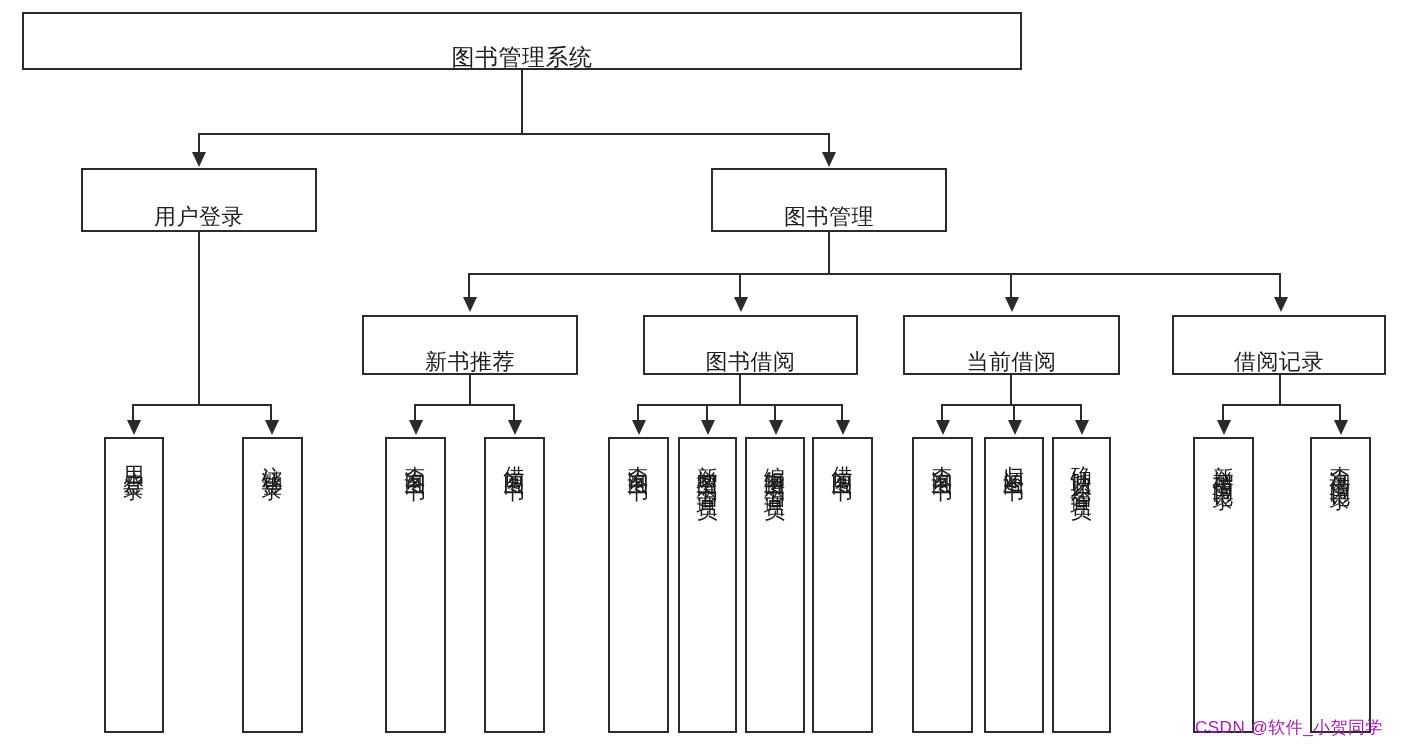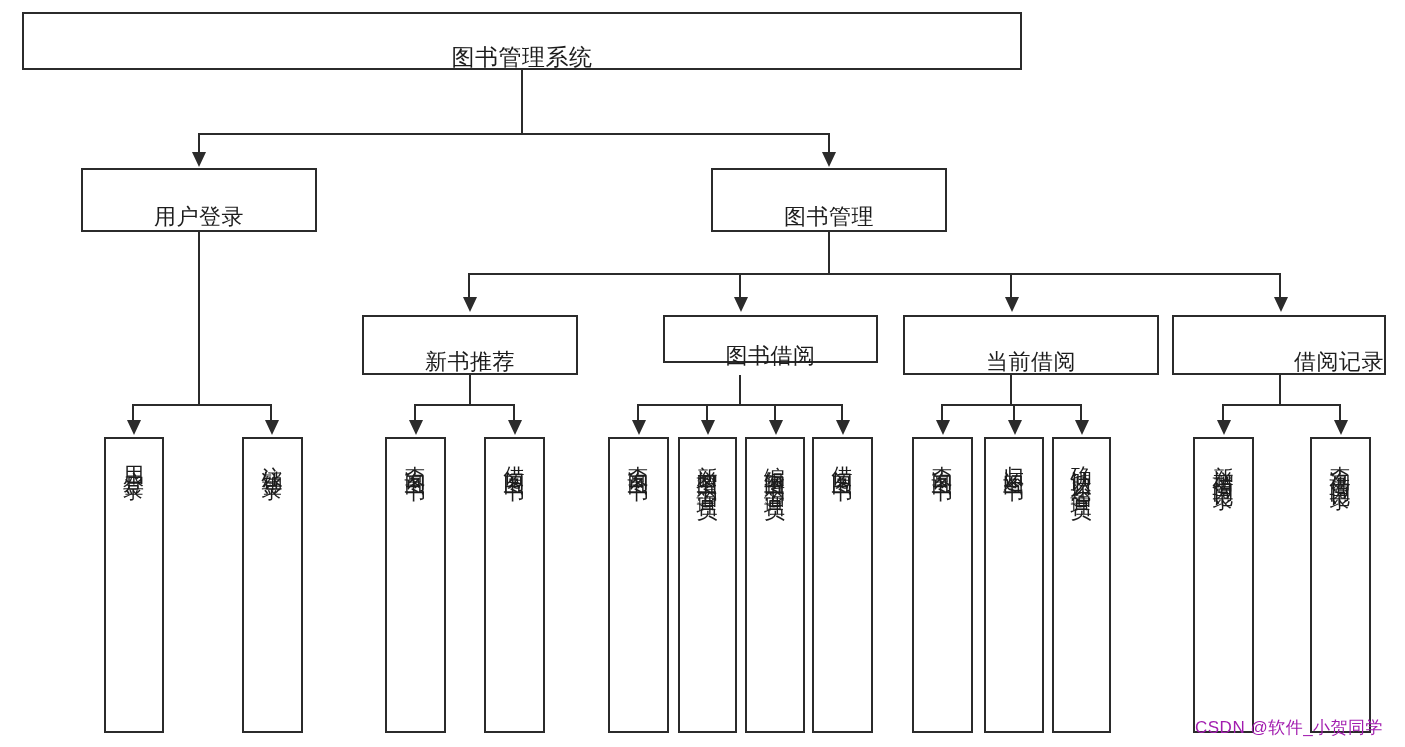--- a/index.html
+++ b/index.html
@@ -164,27 +164,27 @@
   <div class="node horiz" style="left:81px; top:168px; width:236px; height:64px;">
     <span class="node-label">用户登录</span>
   </div>
   <div class="node horiz" style="left:711px; top:168px; width:236px; height:64px;align-items:flex-end;">
     <span class="node-label">图书管理</span>
   </div>
 
   <div class="node horiz" style="left:362px; top:315px; width:216px; height:60px;">
     <span class="node-label">新书推荐</span>
   </div>
-  <div class="node horiz" style="left:663px; top:315px; width:215px; height:48px;">
+  <div class="node horiz" style="left:643px; top:315px; width:215px; height:60px;">
     <span class="node-label">图书借阅</span>
   </div>
-  <div class="node horiz" style="left:903px; top:315px; width:256px; height:60px;">
+  <div class="node horiz" style="left:903px; top:315px; width:217px; height:60px;">
     <span class="node-label">当前借阅</span>
   </div>
-  <div class="node horiz" style="left:1172px; top:315px; width:214px; height:60px;justify-content:flex-end;">
+  <div class="node horiz" style="left:1172px; top:315px; width:214px; height:60px;">
     <span class="node-label">借阅记录</span>
   </div>
 
   <div class="node vert" style="left:104px; top:437px; width:60px; height:296px;">
     <span class="node-label">用户登录</span>
   </div>
   <div class="node vert" style="left:242px; top:437px; width:61px; height:296px;">
     <span class="node-label">注销登录</span>
   </div>
 

